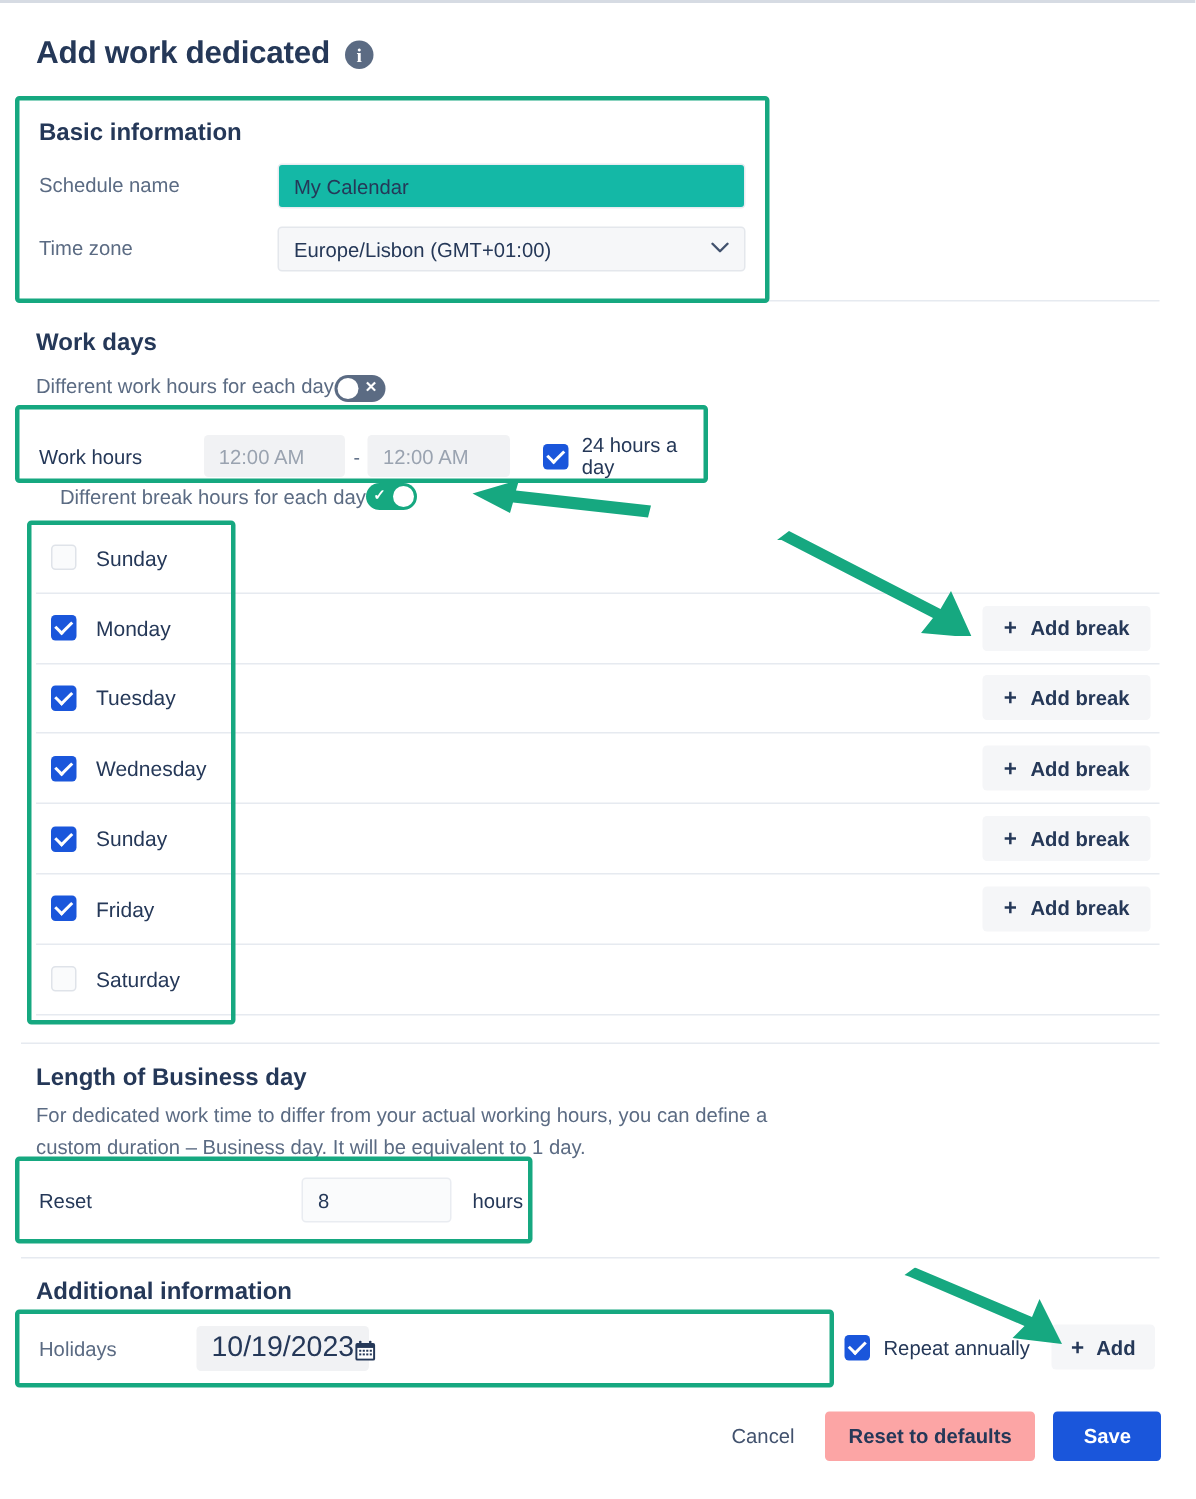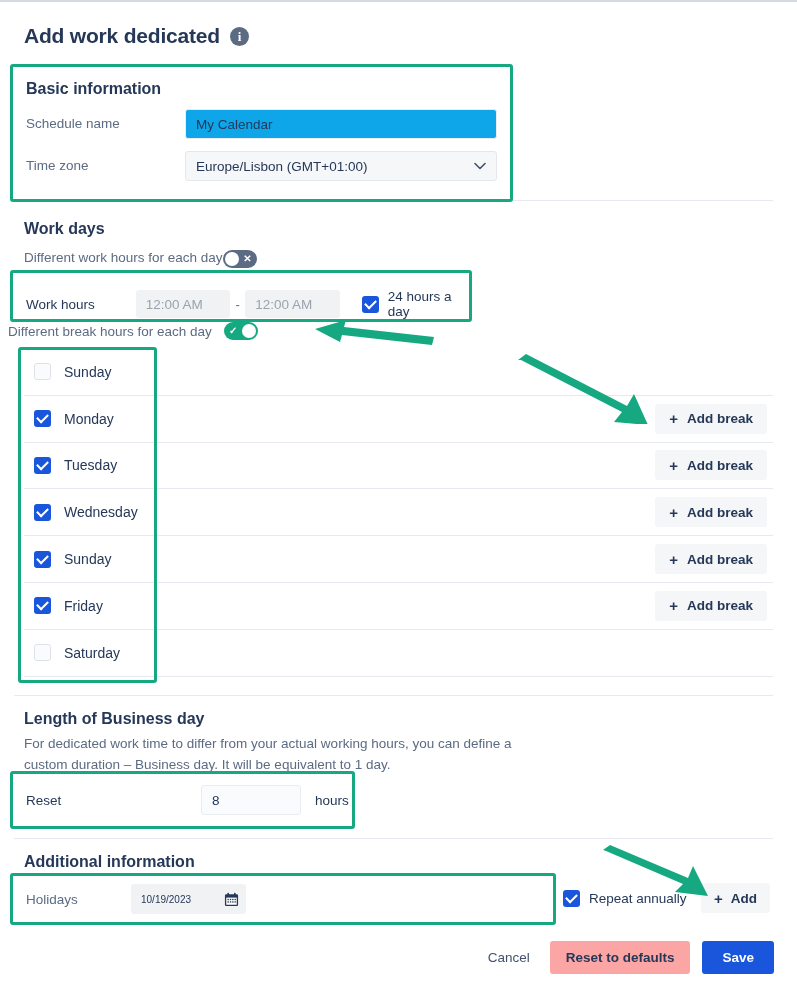--- a/index.html
+++ b/index.html
@@ -35,28 +35,28 @@
   .basic { position:absolute; left:14px; top:68px; width:495px; height:94px; background:#fff; }
   .basic .sec-title { position:absolute; left:12px; top:12px; }
   .lbl-schedule { position:absolute; left:12px; top:48px; }
   .lbl-tz { position:absolute; left:12px; top:90px; }
 
   .input-box {
     background:#f6f7f9; border:1px solid #e4e7ec; border-radius:3px;
     font-size:13.5px; color:#253858; display:flex; align-items:center; padding:0 10px;
   }
   .inp-name { position:absolute; left:171px; top:41px; width:312px; height:30px;
-              background:#0ea5e9; border:1px solid #e9ecf1; }
+              background:#14b8a6; border:1px solid #e9ecf1; }
   .inp-tz   { position:absolute; left:171px; top:83px; width:312px; height:30px; justify-content:space-between; }
   .chev { font-size:11px; color:#42526e; }
 
   
   .workdays-title { position:absolute; left:24px; top:220px; }
   .row-diff-work { position:absolute; left:24px; top:250px; display:flex; gap:0; }
-  .row-diff-break { position:absolute; left:8px; top:322px; display:flex; align-items:center; gap:12px;justify-content:flex-end; }
+  .row-diff-break { position:absolute; left:40px; top:322px; display:flex; align-items:center; gap:0;justify-content:flex-end; }
   .toggle-label { font-size:13.5px; color:#5b6b83; }
 
   .toggle { width:34px; height:18px; border-radius:9px; position:relative; display:inline-block; }
   .toggle.off { background:#5b6b83; }
   .toggle.on  { background:#16a880; }
   .toggle .knob { position:absolute; top:2px; width:14px; height:14px; border-radius:50%; background:#fff; }
   .toggle.off .knob { left:2px; }
   .toggle.on  .knob { right:2px; }
   .toggle .mark { position:absolute; top:0; height:18px; line-height:18px; font-size:10px; color:#fff; font-weight:bold; }
   .toggle.off .mark { right:5px; }
@@ -101,21 +101,21 @@
                font-size:13.5px; color:#253858; display:flex; align-items:center; padding-left:10px; }
   .hours-unit { font-size:13.5px; color:#253858; margin-left:14px; }
 
   
   .addl-title { position:absolute; left:24px; top:853px; }
   .holiday-strip { position:absolute; left:14px; top:877px; width:542px; height:44px; background:#fff;
                    display:flex; align-items:center; padding-left:12px; }
   .hol-label { font-size:13.5px; color:#5b6b83; width:105px; }
   .date-inp { width:115px; height:30px; background:#f1f2f4; border-radius:3px;
               display:flex; align-items:center; justify-content:space-between; padding:0 8px 0 10px;
-              font-size:10px; color:#253858; }
+              font-size:19px; color:#253858; }
   .desc-inp { width:282px; height:30px; margin-left:10px; background:#fff; border:1px solid #e4e7ec;
               border-radius:3px; font-size:13.5px; color:#a4abb8; display:flex; align-items:center;
               padding-left:10px; }
 
   .repeat-wrap { position:absolute; left:563px; top:890px; display:flex; align-items:center; gap:9px; }
   .repeat-text { font-size:13.5px; color:#253858; }
   .add-btn { position:absolute; left:701px; top:883px; height:30px; padding:0 13px; background:#f5f6f8;
              border-radius:3px; display:flex; align-items:center; gap:8px; font-size:13.5px;
              color:#253858; font-weight:bold; }
 

